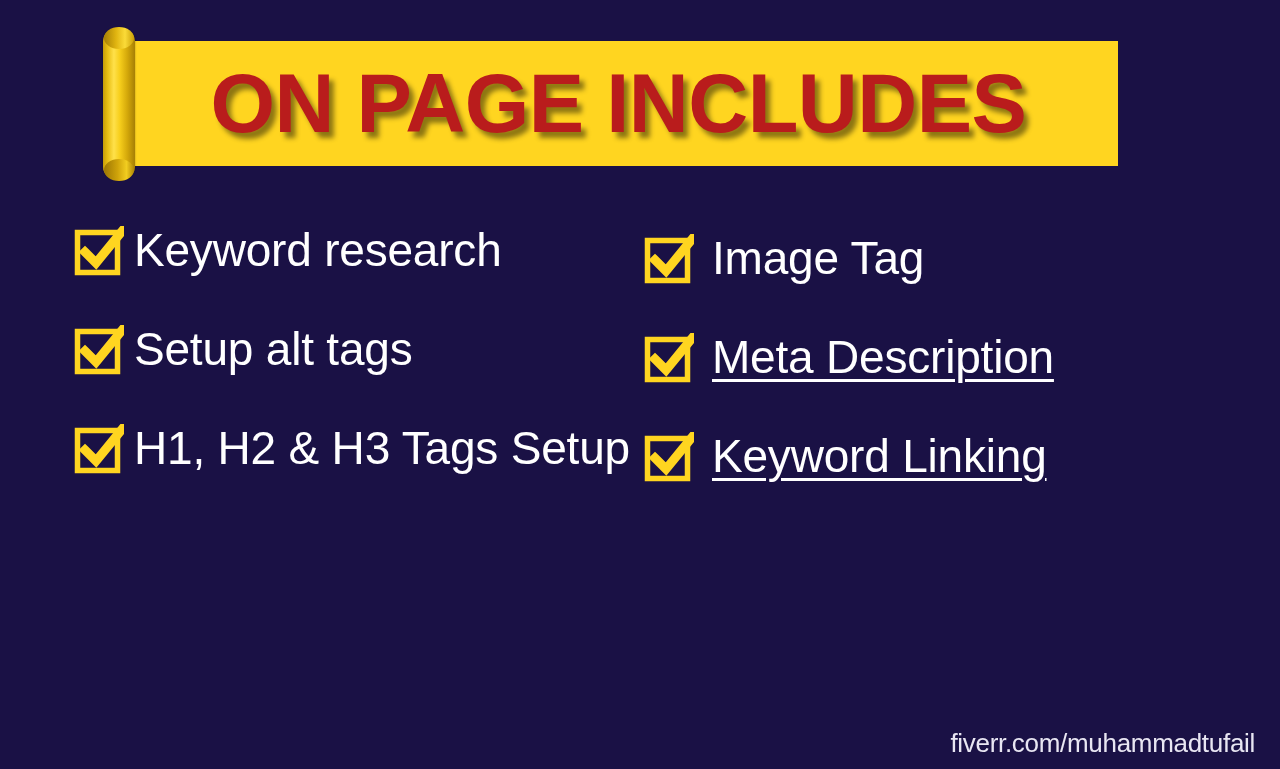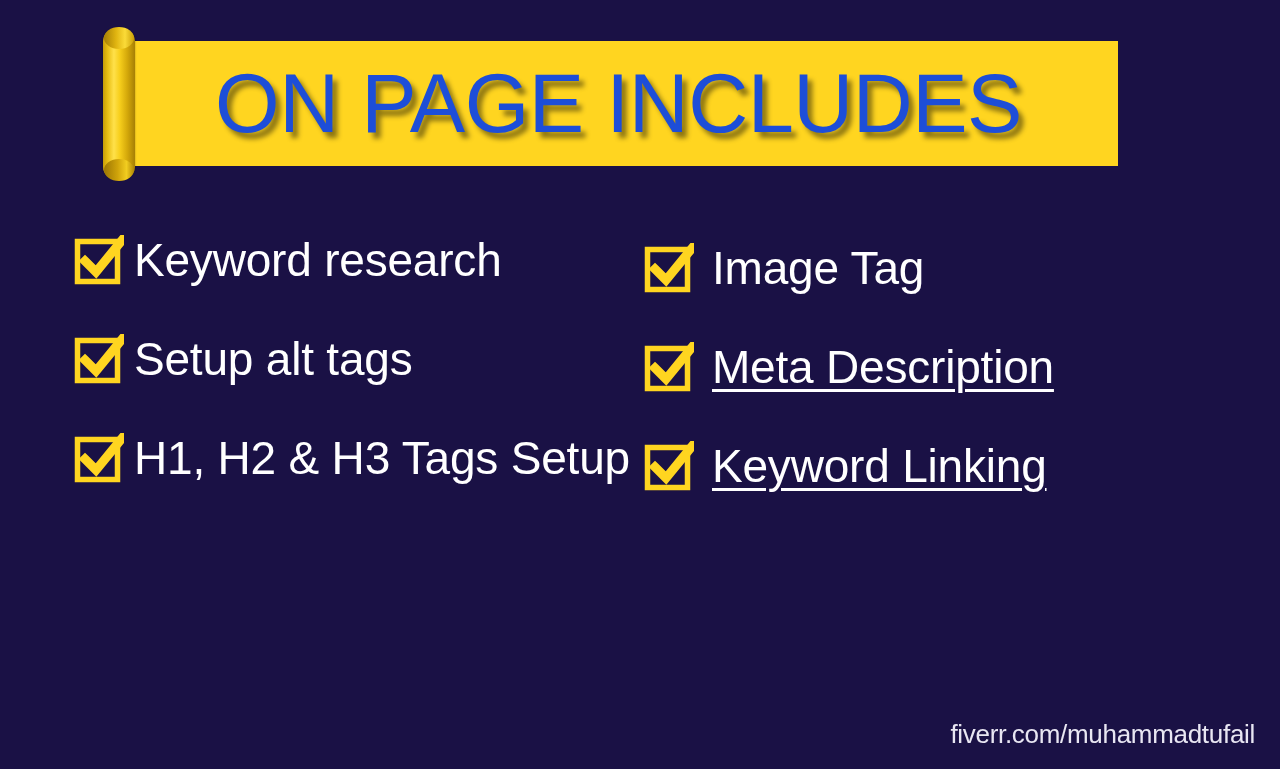--- a/index.html
+++ b/index.html
@@ -63,23 +63,23 @@
     left: 16px;
     top: 13px;
     width: 999px;
     height: 125px;
     background: #ffd520;
     display: flex;
     align-items: center;
     justify-content: center;
   }
   #banner-title {
-    color: #1d4ed8;
+    color: #b91c1c;
     font-size: 83px;
-    font-weight: 400;
+    font-weight: 700;
     letter-spacing: -0.5px;
     line-height: 1;
     white-space: nowrap;
     transform: scaleX(1.0);
     text-shadow: 5px 6px 5px rgba(0,0,0,0.45);
     font-family: "Liberation Sans", sans-serif;
   }
 
   
   #list-area {
@@ -90,21 +90,20 @@
     height: 769px;
   }
   .col {
     position: absolute;
   }
   #col-left  { left: 74px;  top: 226px; width: 580px; }
   #col-right { left: 644px; top: 234px; width: 560px; }
 
   .check-row {
     display: flex;
-    align-items: center;
     height: 68px;
     margin-bottom: 31px;
   }
   .check-icon {
     flex: 0 0 auto;
     width: 50px;
     height: 50px;
     margin-right: 10px;
     display: block;
   }
@@ -120,21 +119,21 @@
   .check-label.underline {
     text-decoration: underline;
     text-decoration-thickness: 3px;
     text-underline-offset: 6px;
   }
 
   
   #footer-credit {
     position: absolute;
     right: 25px;
-    bottom: 19px;
+    bottom: 10px;
     color: #e8e6f2;
     font-size: 26px;
     font-weight: 400;
     letter-spacing: -0.3px;
     white-space: nowrap;
   }
 </style>
 </head>
 <body>
 

